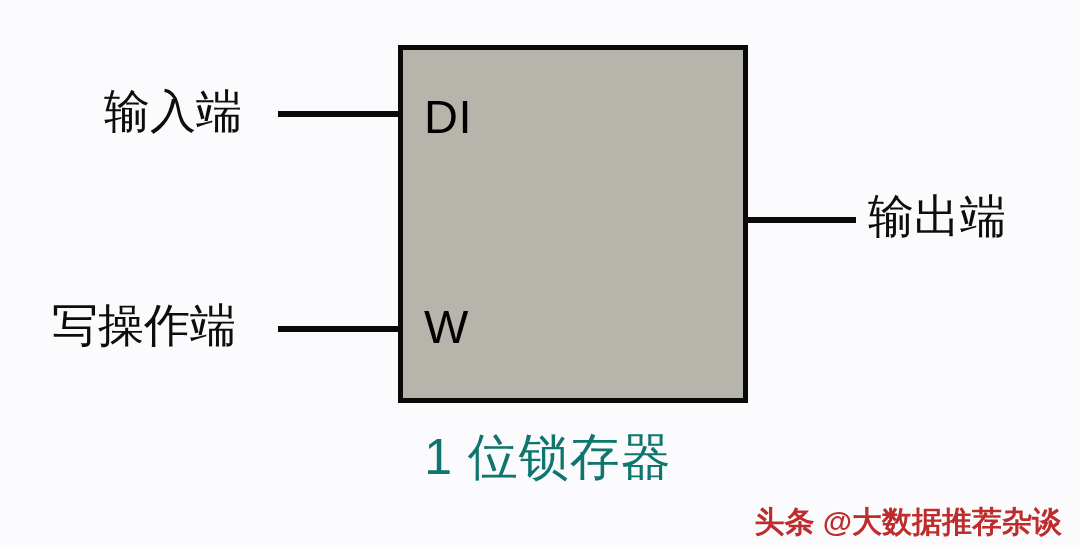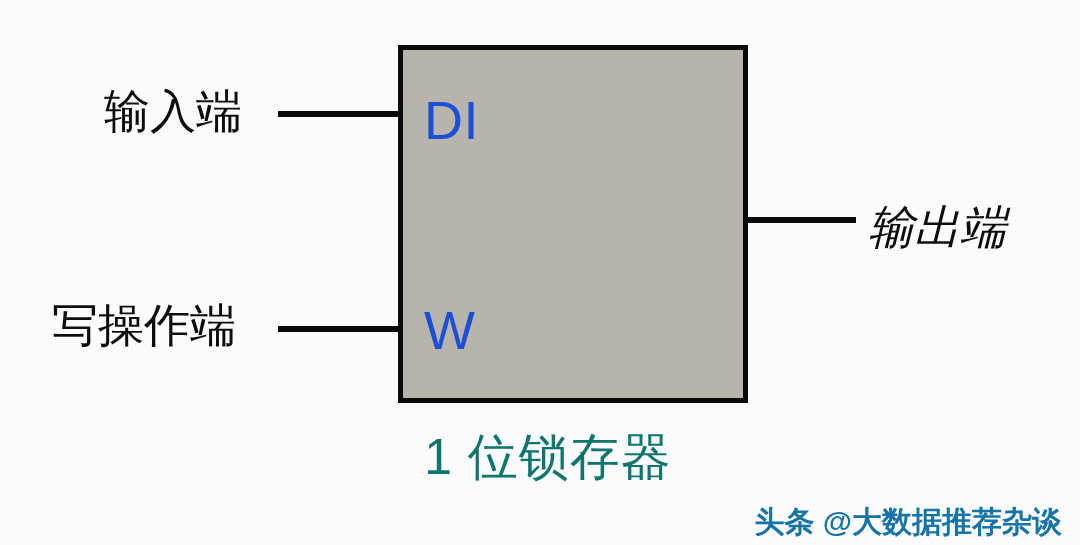--- a/index.html
+++ b/index.html
@@ -29,22 +29,22 @@
     width: 350px;
     height: 358px;
     box-sizing: border-box;
     background: #b7b5ab;
     border: 5px solid #0a0a0a;
   }
 
   
   .port-label {
     position: absolute;
-    color: #1d4ed8;
-    font-size: 54px;
+    color: #000000;
+    font-size: 47px;
     font-weight: 400;
     line-height: 1;
     letter-spacing: 0.5px;
     white-space: nowrap;
   }
   .port-di { left: 424px; top: 93px; }
   .port-do { left: 650px; top: 188px; }
   .port-w  { left: 424px; top: 303px; }
 
   
@@ -62,21 +62,21 @@
     position: absolute;
     color: #0d0d0d;
     font-size: 46px;
     font-weight: 400;
     line-height: 1;
     white-space: nowrap;
     font-family: "Liberation Sans", "DejaVu Sans", sans-serif;
   }
   .label-input  { left: 104px; top: 88px; }
   .label-write  { left: 52px;  top: 302px; }
-  .label-output { left: 868px; top: 204px; font-style: italic; }
+  .label-output { left: 868px; top: 193px; }
 
   
   .caption {
     position: absolute;
     left: 8px;
     top: 430px;
     width: 1080px;
     text-align: center;
     color: #0f766e;
     font-size: 50px;
@@ -84,21 +84,21 @@
     line-height: 1.1;
     letter-spacing: 1px;
     white-space: nowrap;
   }
 
   
   .watermark {
     position: absolute;
     right: 18px;
     bottom: 8px;
-    color: #0369a1;
+    color: #b91c1c;
     font-size: 30px;
     font-weight: 700;
     line-height: 1;
     white-space: nowrap;
     opacity: 0.92;
     text-shadow:
       1px 0 0 rgba(255,255,255,0.95),
       -1px 0 0 rgba(255,255,255,0.95),
       0 1px 0 rgba(255,255,255,0.95),
       0 -1px 0 rgba(255,255,255,0.95),

